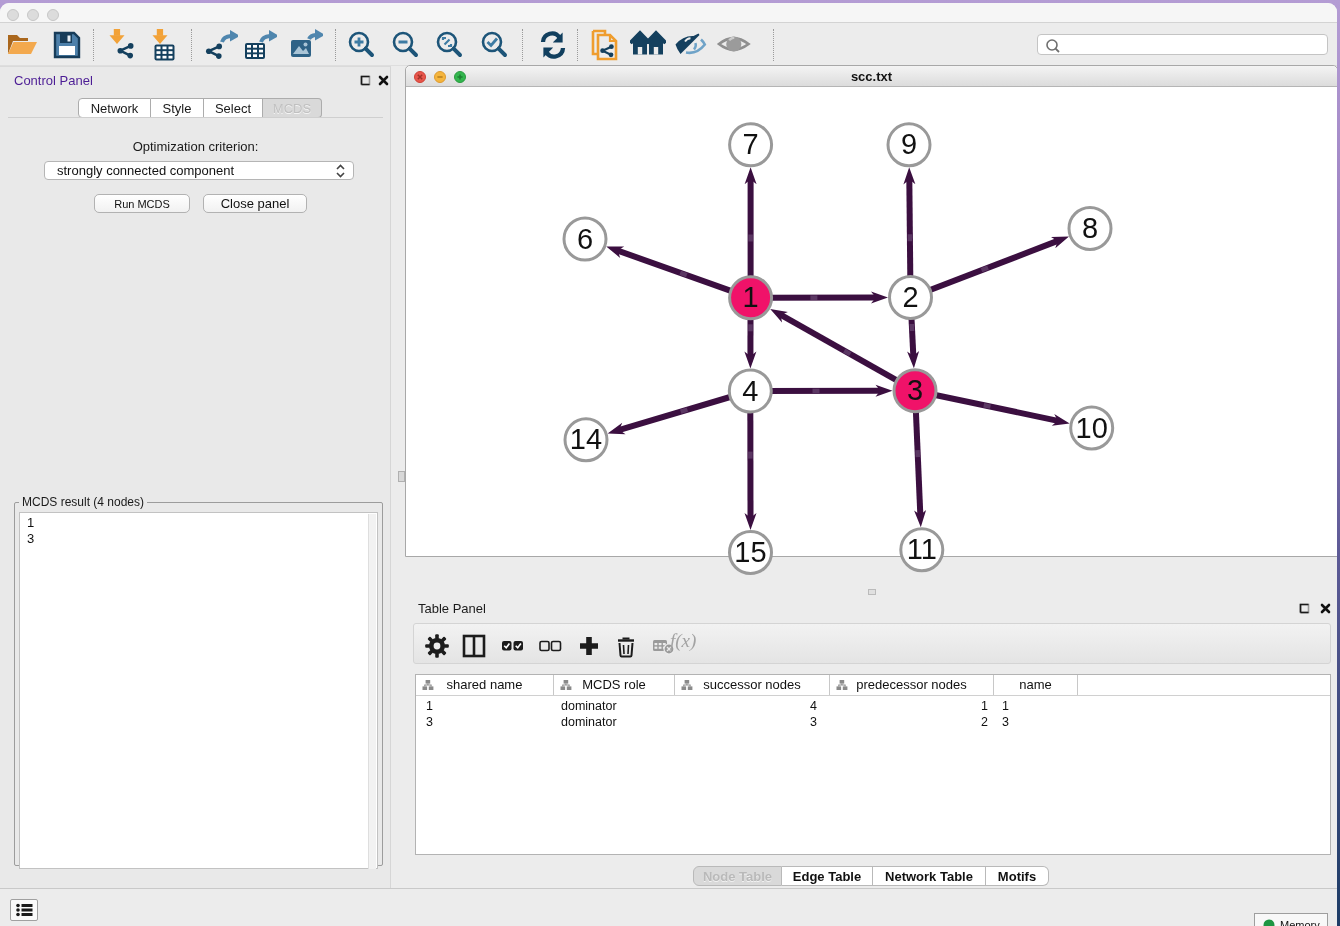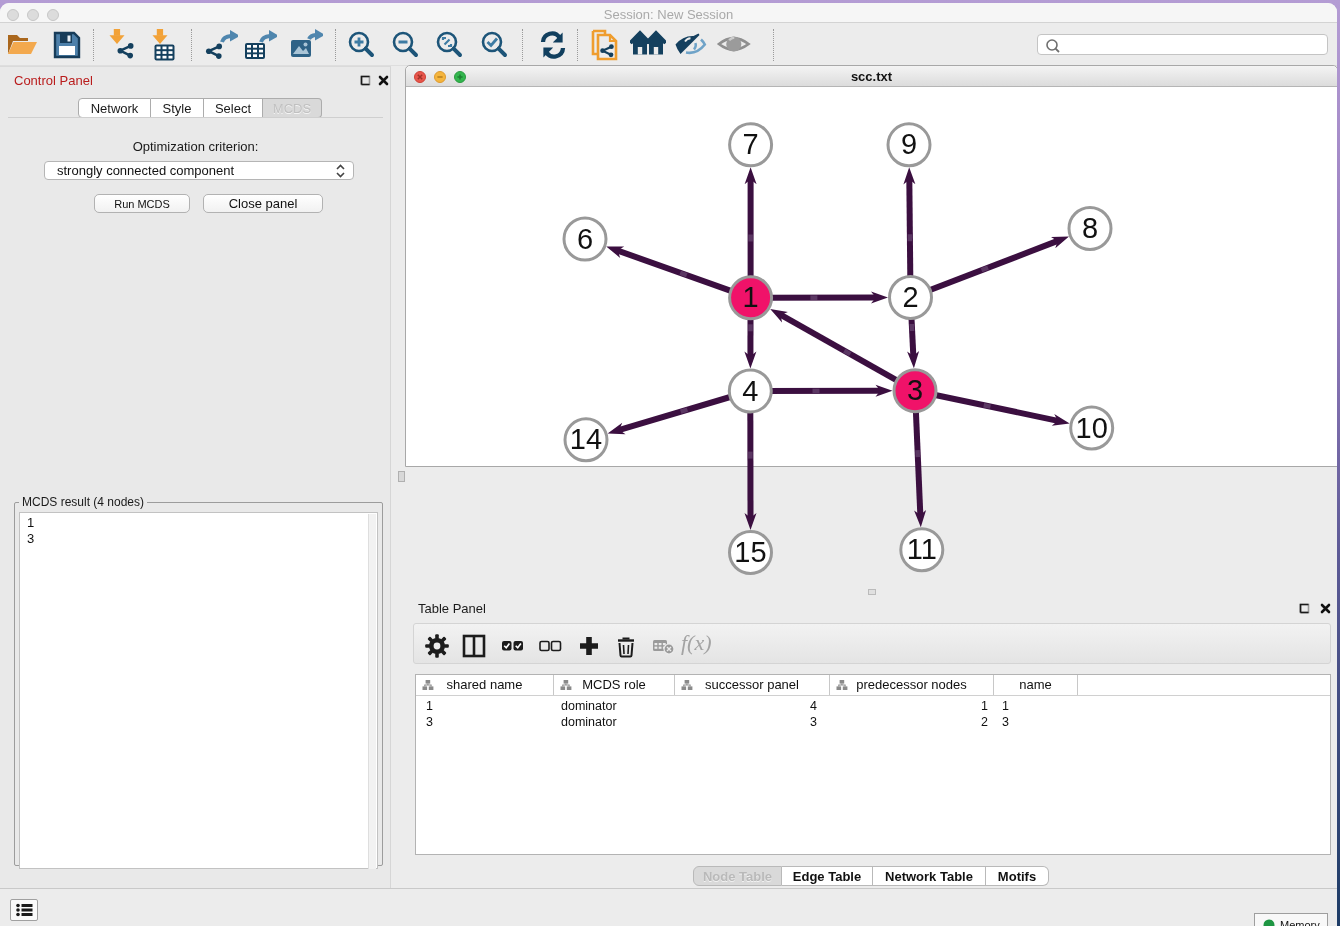--- a/index.html
+++ b/index.html
@@ -17,25 +17,25 @@
 #apptitle { position:absolute; top:4px; left:0; width:100%; text-align:center;
   font-size:13px; color:#a9a9a9; }
 
 #toolbar { position:absolute; left:0; top:20px; width:100%; height:43px; background:#ececec; border-bottom:1px solid #dedede; }
 .tsep { position:absolute; top:6px; height:32px; width:0;
   border-left:1px dotted #9a9a9a; }
 #searchbox { position:absolute; left:1037px; top:11px; width:291px; height:21px;
   background:#fff; border:1px solid #c4c4c4; border-radius:4px; }
 
 #cpanel { position:absolute; left:0; top:63px; width:391px; height:822px; background:#e9e9e9; border-top:1px solid #dadada; border-right:1px solid #d6d6d6; }
-#cpanel .hdr { position:absolute; left:14px; top:6px; font-size:13px; color:#b91c1c; }
+#cpanel .hdr { position:absolute; left:14px; top:6px; font-size:13px; color:#4c1d95; }
 .tab { position:absolute; top:31px; height:20px; font-size:13px; color:#1a1a1a;
   background:#fff; border:1px solid #acacac; text-align:center; line-height:19px; }
 
-#netwin { position:absolute; left:405px; top:62px; width:933px; height:402px;
+#netwin { position:absolute; left:405px; top:62px; width:933px; height:492px;
   background:#fff; border:1px solid #a8a8a8; border-radius:5px 5px 0 0; }
 #nettitle { position:absolute; left:0; top:0; width:100%; height:21px;
   background:linear-gradient(180deg,#f4f4f4,#dcdcdc); border-bottom:1px solid #b5b5b5;
   border-radius:5px 5px 0 0; }
 .mac { position:absolute; top:5px; width:12px; height:12px; border-radius:50%; }
 #nettitle .t { position:absolute; top:3px; left:0; width:100%; text-align:center;
   font-size:13px; font-weight:700; color:#111; }
 
 #tpanel { position:absolute; left:405px; top:594px; width:933px; height:291px; background:#ececec; }
 #tpanel .hdr { position:absolute; left:13px; top:4px; font-size:13px; color:#1c1c1c; }
@@ -52,21 +52,20 @@
 #statusbar { position:absolute; left:0; top:885px; width:100%; height:35px;
   background:#ececec; border-top:1px solid #c9c9c9; }
 </style>
 </head>
 <body>
 <div id="app">
   <div id="titlebar">
     <div class="tl" style="left:7px;"></div>
     <div class="tl" style="left:27px;"></div>
     <div class="tl" style="left:47px;"></div>
-    <div id="apptitle">Session: New Session</div>
   </div>
   <div id="toolbar">
     <svg class="abs" style="left:4px;top:4px" width="36" height="36" viewBox="0 0 36 36">
         <path d="M4 27 L4 8 L13 8 L16 11 L24 11 L24 14 L9 14 Z" fill="#aa671d"></path>
         <path d="M4 27 L9.5 15 L33 15 L27 27 Z" fill="#f3a94e"></path>
       </svg>
       <svg class="abs" style="left:49px;top:4px" width="36" height="36" viewBox="0 0 36 36">
         <path d="M6 6 H25 L30 11 V30 H6 Z" fill="#4d80aa" stroke="#173c59" stroke-width="2.4"></path>
         <rect x="11" y="7" width="12" height="9" fill="#173c59"></rect>
         <rect x="18.5" y="8.5" width="3" height="6" fill="#e8eef4"></rect>
@@ -217,21 +216,21 @@
     <div class="tab" style="left:263px;width:59px;border-left:none;border-radius:0 4px 4px 0;background:#d9d9d9;color:#c0c0c0;text-shadow:0 1px 0 #f4f4f4;">MCDS</div>
     <div class="abs" style="left:8px;top:50px;width:375px;height:767px;border-top:1px solid #cfcfcf;"></div>
     <div class="abs" style="left:44px;top:94px;width:310px;height:19px;background:#fff;border:1px solid #b5b5b5;border-radius:4px;font-size:13px;color:#111;line-height:18px;padding-left:12px;">strongly connected component
       <svg class="abs" style="right:7px;top:2px;" width="11" height="14" viewBox="0 0 11 14">
           <path d="M2 5 L5.5 1.5 L9 5" fill="none" stroke="#444" stroke-width="1.6"></path>
           <path d="M2 9 L5.5 12.5 L9 9" fill="none" stroke="#444" stroke-width="1.6"></path>
         </svg>
     </div>
     <div class="abs" style="left:0;top:72px;width:391px;text-align:center;font-size:13px;color:#1a1a1a;">Optimization criterion:</div>
     <div class="abs" style="left:94px;top:127px;width:96px;height:19px;background:linear-gradient(#ffffff,#f1f1f1);border:1px solid #b2b2b2;border-radius:5px;font-size:11px;color:#111;text-align:center;line-height:18px;">Run MCDS</div>
-    <div class="abs" style="left:203px;top:127px;width:120px;height:19px;background:linear-gradient(#ffffff,#f1f1f1);border:1px solid #b2b2b2;border-radius:5px;font-size:13px;color:#111;text-align:center;line-height:18px;">Close panel</div>
+    <div class="abs" style="left:203px;top:127px;width:104px;height:19px;background:linear-gradient(#ffffff,#f1f1f1);border:1px solid #b2b2b2;border-radius:5px;font-size:13px;color:#111;text-align:center;line-height:18px;">Close panel</div>
     <fieldset class="abs" style="left:14px;top:428px;width:369px;height:371px;border:1px solid #9c9c9c;border-radius:2px;">
       <legend style="font-size:12px;color:#1a1a1a;margin-left:4px;padding:0 3px;">MCDS result (4 nodes)</legend>
       <div class="abs" style="left:4px;top:3px;width:359px;height:357px;background:#fff;border:1px solid #c2c2c2;">
         <div style="font-size:13px;color:#111;padding:2px 0 0 7px;line-height:16px;">1<br>3</div>
         <div class="abs" style="right:1px;top:1px;width:8px;height:355px;background:#f2f2f2;border-left:1px solid #dedede;"></div>
       </div>
     </fieldset>
   </div>
   <div class="abs" style="left:398px;top:468px;width:7px;height:11px;background:#d8d8d8;border:1px solid #b0b0b0;"></div>
   <div id="netwin">
@@ -372,38 +371,38 @@
           <rect x="4" y="9" width="14" height="11" rx="1.5" fill="#9a9a9a"></rect>
           <rect x="5.5" y="12.0" width="2.8" height="2.2" fill="#ececec"></rect>
           <rect x="5.5" y="15.6" width="2.8" height="2.2" fill="#ececec"></rect>
           <rect x="9.7" y="12.0" width="2.8" height="2.2" fill="#ececec"></rect>
           <rect x="9.7" y="15.6" width="2.8" height="2.2" fill="#ececec"></rect>
           <rect x="13.9" y="12.0" width="2.8" height="2.2" fill="#ececec"></rect>
           <rect x="13.9" y="15.6" width="2.8" height="2.2" fill="#ececec"></rect>
           <circle cx="20" cy="18" r="5" fill="#9a9a9a" stroke="#ececec" stroke-width="1.2"></circle>
           <path d="M18 16 L22 20 M22 16 L18 20" stroke="#ececec" stroke-width="1.4"></path>
         </svg>
-        <div class="abs" style="left:267px;top:6px;font-family:'Liberation Serif',serif;font-style:italic;font-size:22px;color:#a3a3a3;">f(x)</div>
+        <div class="abs" style="left:256px;top:6px;font-family:'Liberation Serif',serif;font-style:italic;font-size:19px;color:#a3a3a3;">f(x)</div>
       </div>
     <div id="tablebox">
       <div class="th" style="left:0px;width:138px;">shared name</div>
         <svg class="abs" style="left:6px;top:4px" width="12" height="12" viewBox="0 0 12 12">
           <rect x="3.6" y="1" width="4.6" height="3.6" fill="#8a8a8a"></rect>
           <rect x="0.5" y="7.4" width="4.6" height="3.6" fill="#8a8a8a"></rect>
           <rect x="6.8" y="7.4" width="4.6" height="3.6" fill="#8a8a8a"></rect>
           <path d="M5.9 4.6 V6 M2.8 7.4 V6 H9.1 V7.4" fill="none" stroke="#8a8a8a" stroke-width="1.1"></path>
         </svg>
         <div class="th" style="left:138px;width:121px;">MCDS role</div>
         <svg class="abs" style="left:144px;top:4px" width="12" height="12" viewBox="0 0 12 12">
           <rect x="3.6" y="1" width="4.6" height="3.6" fill="#8a8a8a"></rect>
           <rect x="0.5" y="7.4" width="4.6" height="3.6" fill="#8a8a8a"></rect>
           <rect x="6.8" y="7.4" width="4.6" height="3.6" fill="#8a8a8a"></rect>
           <path d="M5.9 4.6 V6 M2.8 7.4 V6 H9.1 V7.4" fill="none" stroke="#8a8a8a" stroke-width="1.1"></path>
         </svg>
-        <div class="th" style="left:259px;width:155px;">successor panel</div>
+        <div class="th" style="left:259px;width:155px;">successor nodes</div>
         <svg class="abs" style="left:265px;top:4px" width="12" height="12" viewBox="0 0 12 12">
           <rect x="3.6" y="1" width="4.6" height="3.6" fill="#8a8a8a"></rect>
           <rect x="0.5" y="7.4" width="4.6" height="3.6" fill="#8a8a8a"></rect>
           <rect x="6.8" y="7.4" width="4.6" height="3.6" fill="#8a8a8a"></rect>
           <path d="M5.9 4.6 V6 M2.8 7.4 V6 H9.1 V7.4" fill="none" stroke="#8a8a8a" stroke-width="1.1"></path>
         </svg>
         <div class="th" style="left:414px;width:164px;">predecessor nodes</div>
         <svg class="abs" style="left:420px;top:4px" width="12" height="12" viewBox="0 0 12 12">
           <rect x="3.6" y="1" width="4.6" height="3.6" fill="#8a8a8a"></rect>
           <rect x="0.5" y="7.4" width="4.6" height="3.6" fill="#8a8a8a"></rect>

